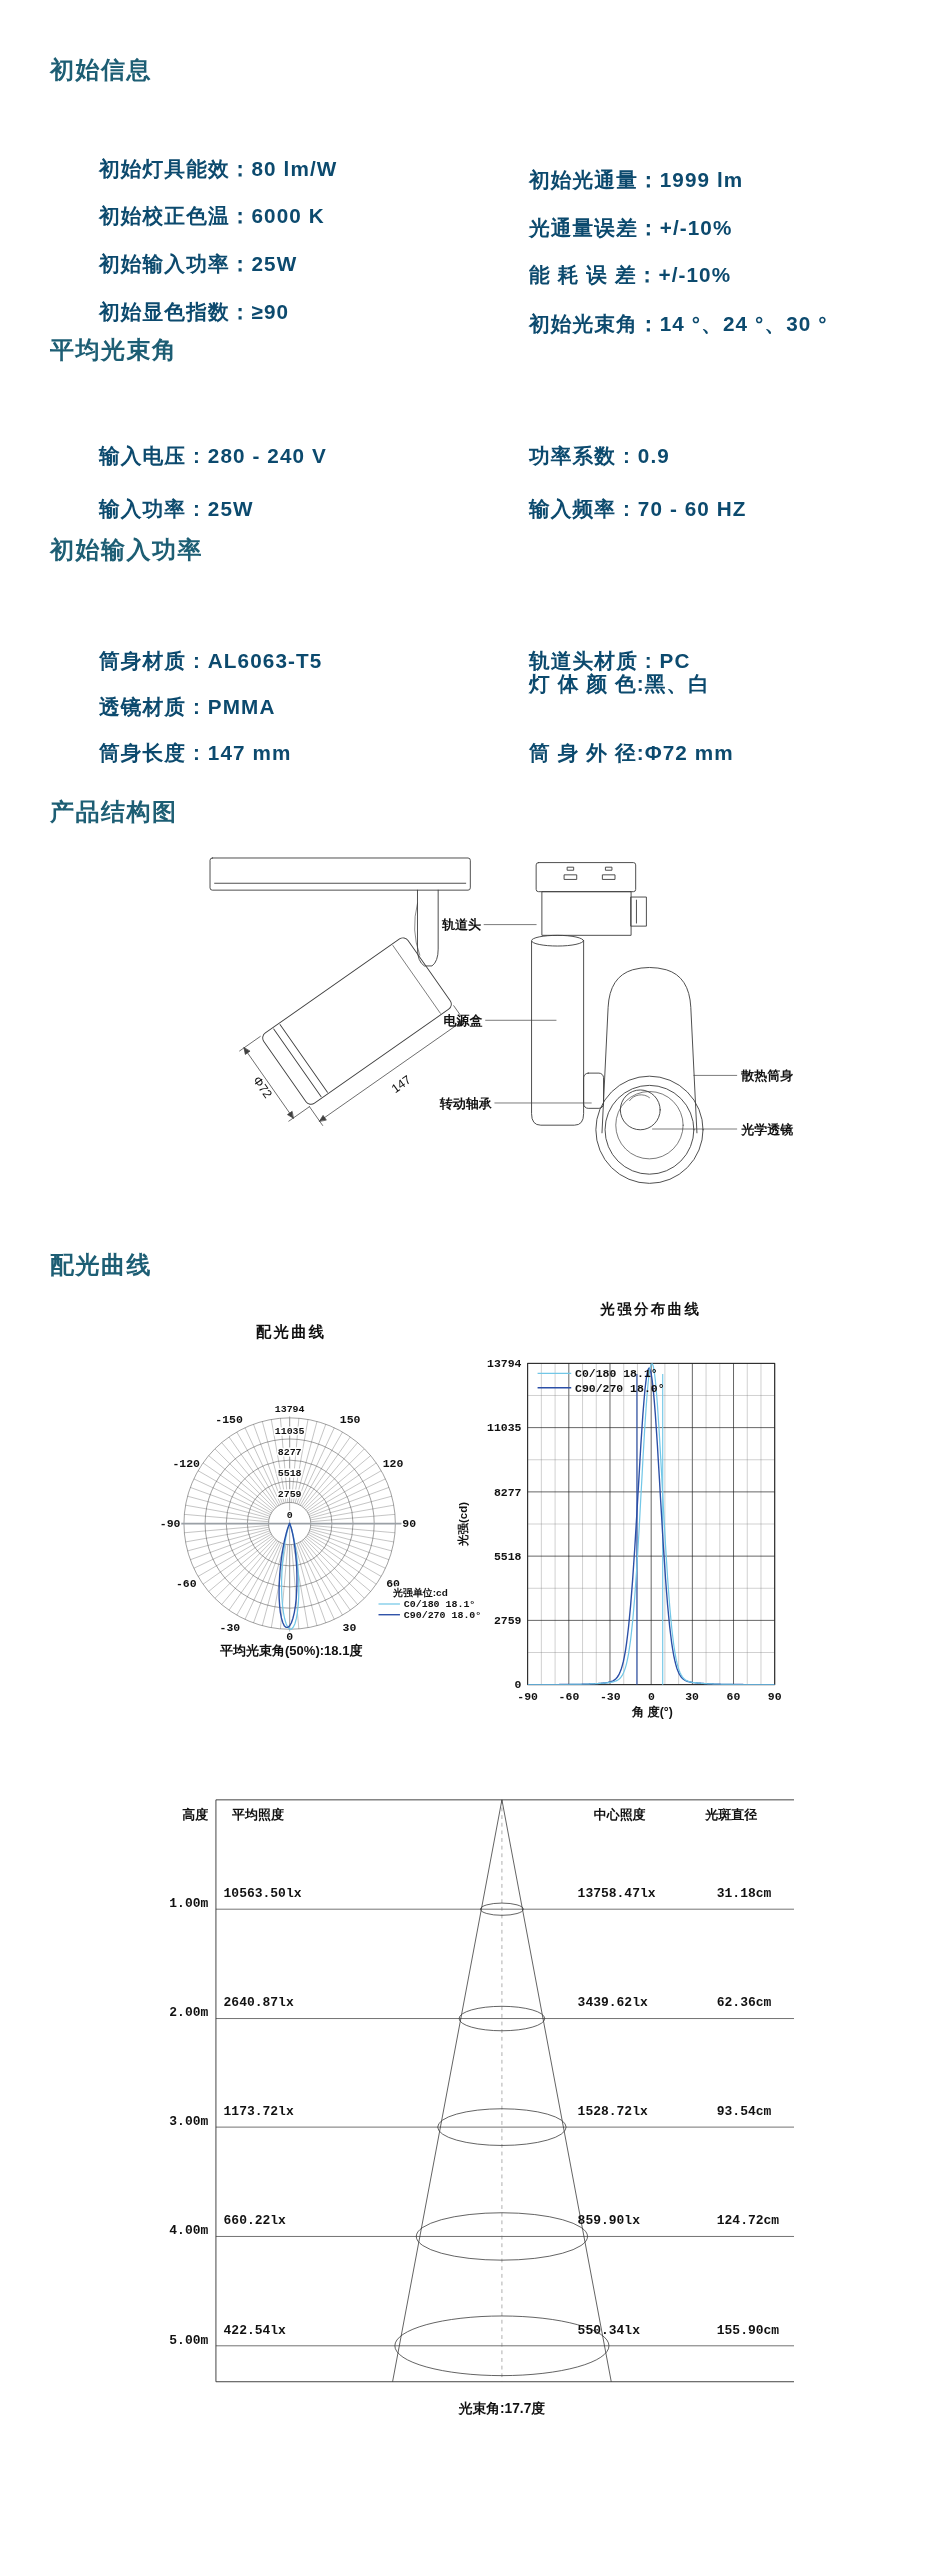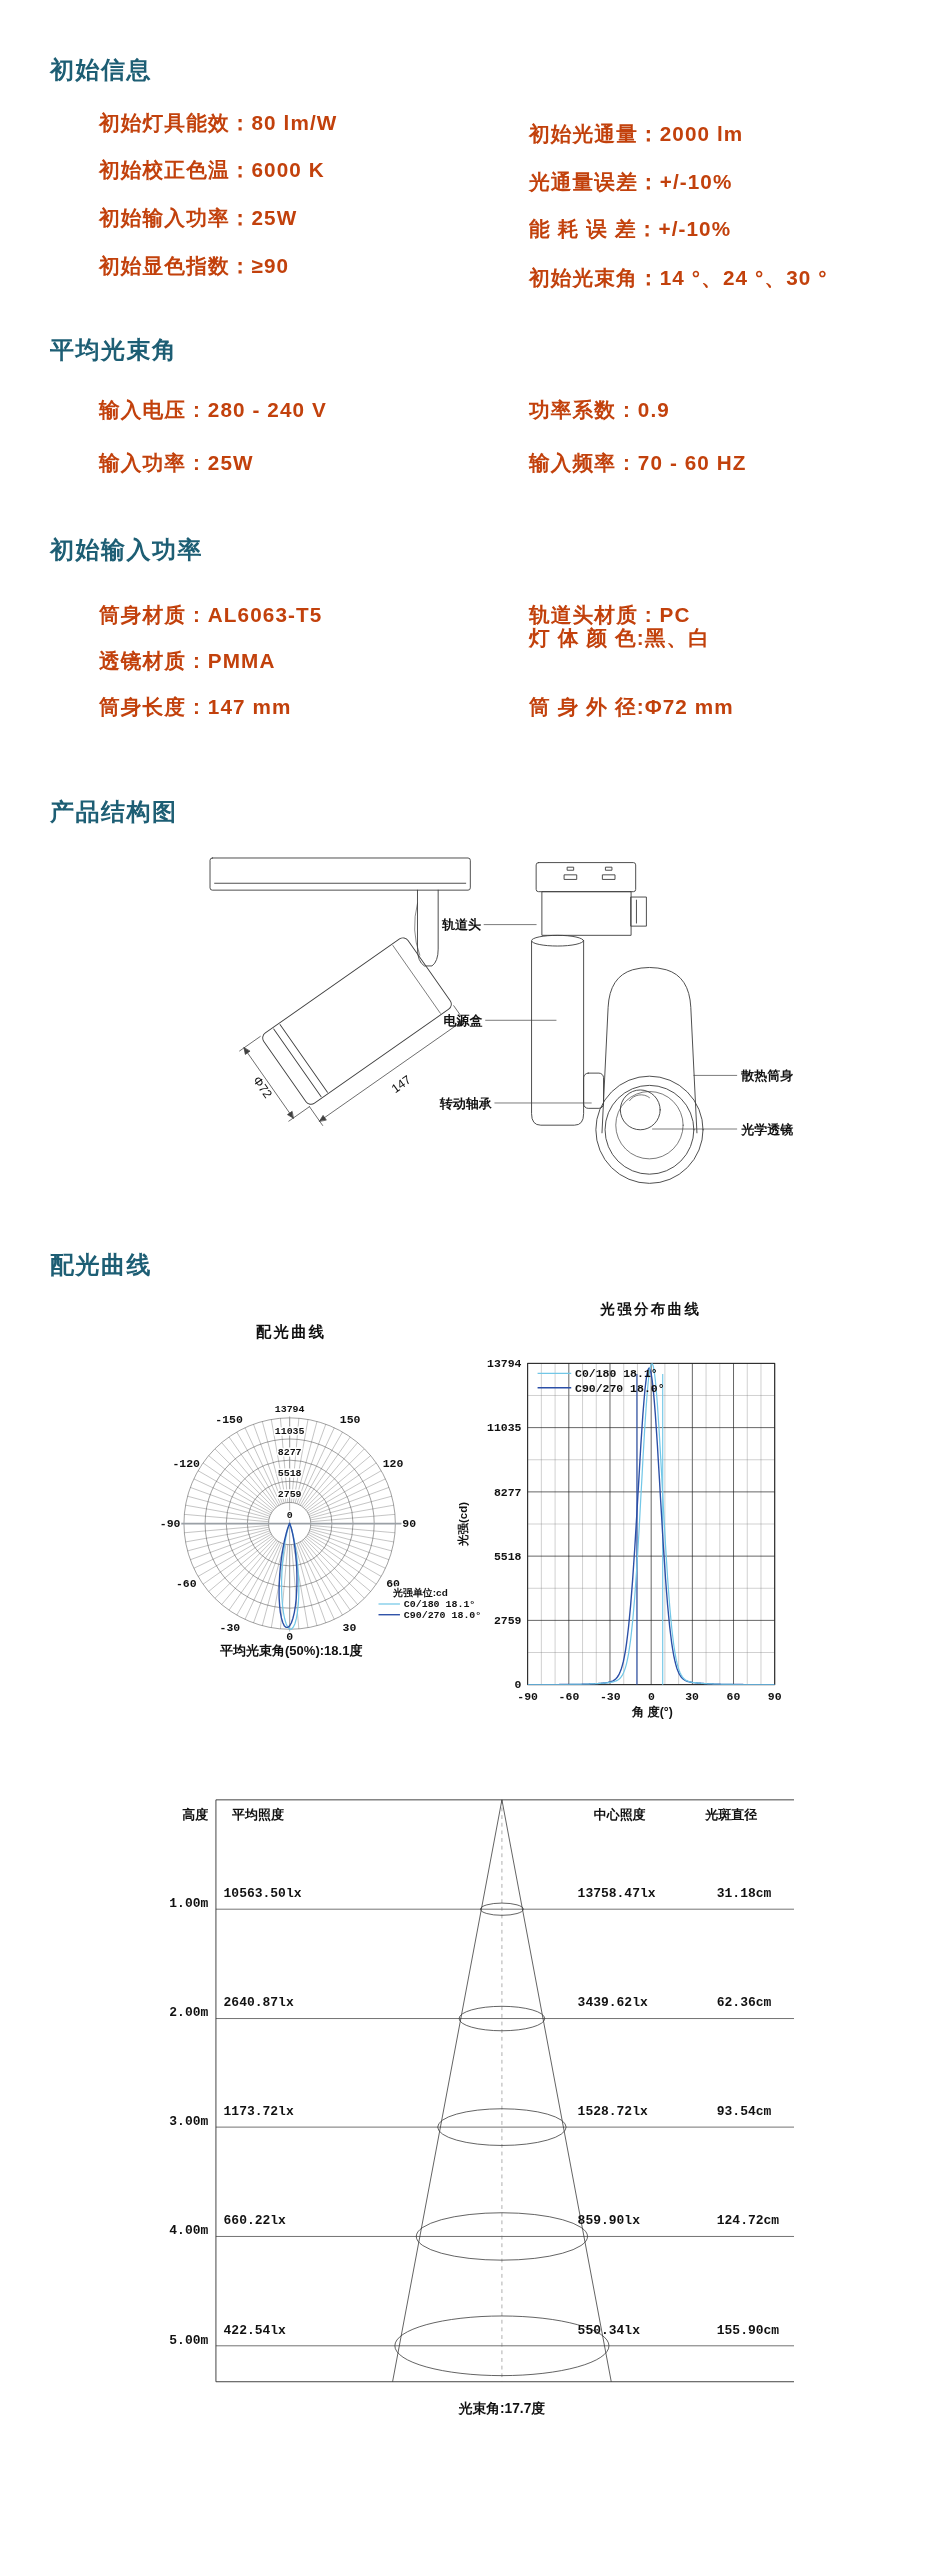--- a/index.html
+++ b/index.html
@@ -1,39 +1,39 @@
 <!DOCTYPE html>
 <html style="font-size:12.2px"><head>
 <meta charset="utf-8">
 <style>
   html,body{margin:0;padding:0;background:#e8e8e8;}
   .page{position:relative;width:949px;height:2576px;margin:0 auto;background:#ffffff;
         font-family:"Liberation Sans","DejaVu Sans",sans-serif;overflow:hidden;}
   .sec-title{position:absolute;left:50px;font-size:24px;font-weight:bold;color:#1d5e74;
              letter-spacing:1.5px;white-space:nowrap;font-family:Liberation Serif, serif;}
-  .spec{position:absolute;font-size:20.7px;font-weight:600;color:#c2410c;letter-spacing:1.1px;
-        white-space:nowrap;}
+  .spec{position:absolute;font-size:20.7px;font-weight:600;color:#0c4a6e;letter-spacing:1.1px;
+        white-space:nowrap;margin-top:46px;}
   svg{position:absolute;overflow:visible;}
   svg text{font-family:"Liberation Sans","DejaVu Sans",sans-serif;fill:#111;}
   .mono{font-family:"Liberation Mono","DejaVu Sans Mono",monospace;font-weight:bold;}
   .halo{paint-order:stroke;stroke:#ffffff;stroke-width:4px;}
   .cjk{font-weight:bold;}
   .ct{letter-spacing:3px;}
 </style>
 </head>
 <body>
 
 <div class="page">
 
   <div class="sec-title" style="top:54px">初始信息</div>
   <div class="spec" style="left:99px;top:109px">初始灯具能效：80 lm/W</div>
   <div class="spec" style="left:99px;top:156px">初始校正色温：6000 K</div>
   <div class="spec" style="left:99px;top:204px">初始输入功率：25W</div>
   <div class="spec" style="left:99px;top:252px">初始显色指数：≥90</div>
-  <div class="spec" style="left:529px;top:120px">初始光通量：2000 lm</div>
+  <div class="spec" style="left:529px;top:120px">初始光通量：1999 lm</div>
   <div class="spec" style="left:529px;top:168px">光通量误差：+/-10%</div>
   <div class="spec" style="left:529px;top:215px">能 耗 误 差：+/-10%</div>
   <div class="spec" style="left:529px;top:264px">初始光束角：14 °、24 °、30 °</div>
 
   <div class="sec-title" style="top:334px">平均光束角</div>
   <div class="spec" style="left:99px;top:396px">输入电压 : 280 - 240 V</div>
   <div class="spec" style="left:99px;top:449px">输入功率 : 25W</div>
   <div class="spec" style="left:529px;top:396px">功率系数 : 0.9</div>
   <div class="spec" style="left:529px;top:449px">输入频率 : 70 - 60 HZ</div>
 

